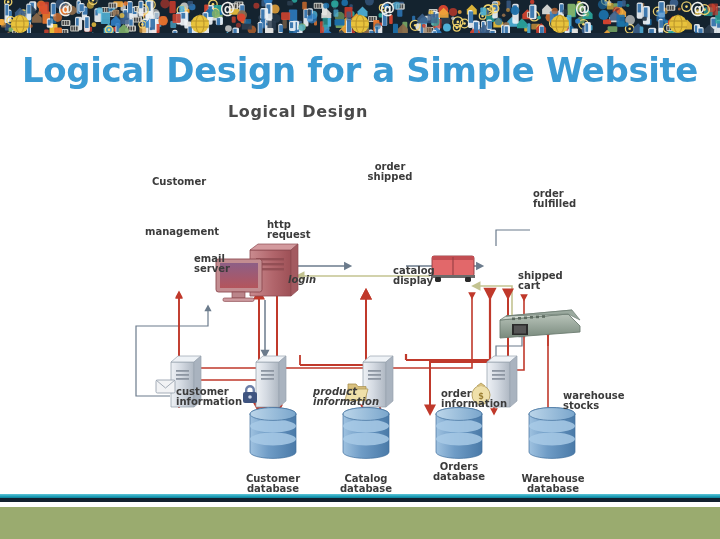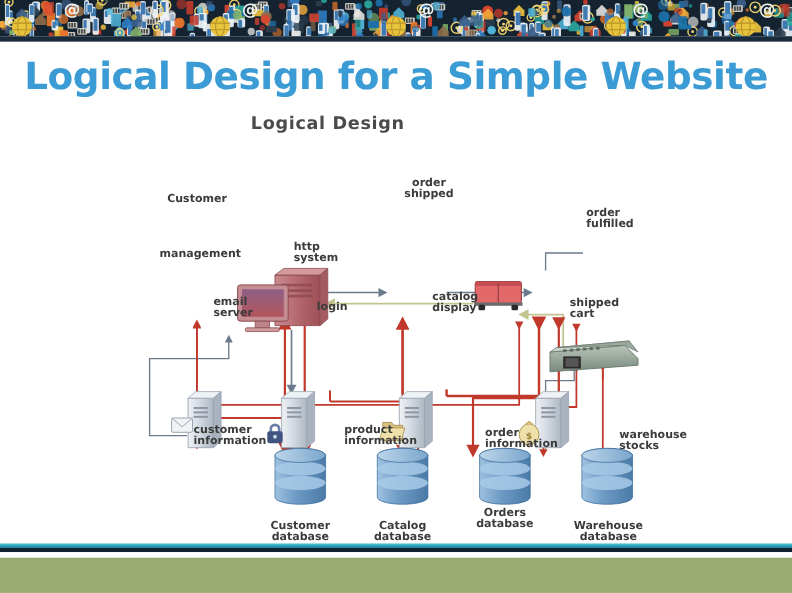--- a/index.html
+++ b/index.html
@@ -956,33 +956,33 @@
     </svg>
 
     <div class="lbl" style="left:152px;top:35px;">Customer</div>
     <div class="lbl c" style="left:355px;top:20px;width:70px;">order
 shipped</div>
     <div class="lbl" style="left:533px;top:47px;">order
 fulfilled</div>
 
     <div class="lbl" style="left:145px;top:85px;">management</div>
     <div class="lbl" style="left:267px;top:78px;">http
-system</div>
-
-    <div class="lbl" style="left:194px;top:128px;">email
+request</div>
+
+    <div class="lbl" style="left:194px;top:112px;">email
 server</div>
-    <div class="lbl" style="left:288px;top:133px;">login</div>
+    <div class="lbl" style="left:288px;top:133px;font-style:italic;">login</div>
     <div class="lbl" style="left:393px;top:124px;">catalog
 display</div>
     <div class="lbl" style="left:518px;top:129px;">shipped
 cart</div>
 
     <div class="lbl" style="left:176px;top:245px;">customer
 information</div>
-    <div class="lbl" style="left:313px;top:245px;">product
+    <div class="lbl" style="left:313px;top:245px;font-style:italic;">product
 information</div>
     <div class="lbl" style="left:441px;top:247px;">order
 information</div>
     <div class="lbl" style="left:563px;top:249px;">warehouse
 stocks</div>
 
     <div class="lbl c" style="left:243px;top:332px;width:60px;">Customer
 database</div>
     <div class="lbl c" style="left:336px;top:332px;width:60px;">Catalog
 database</div>

